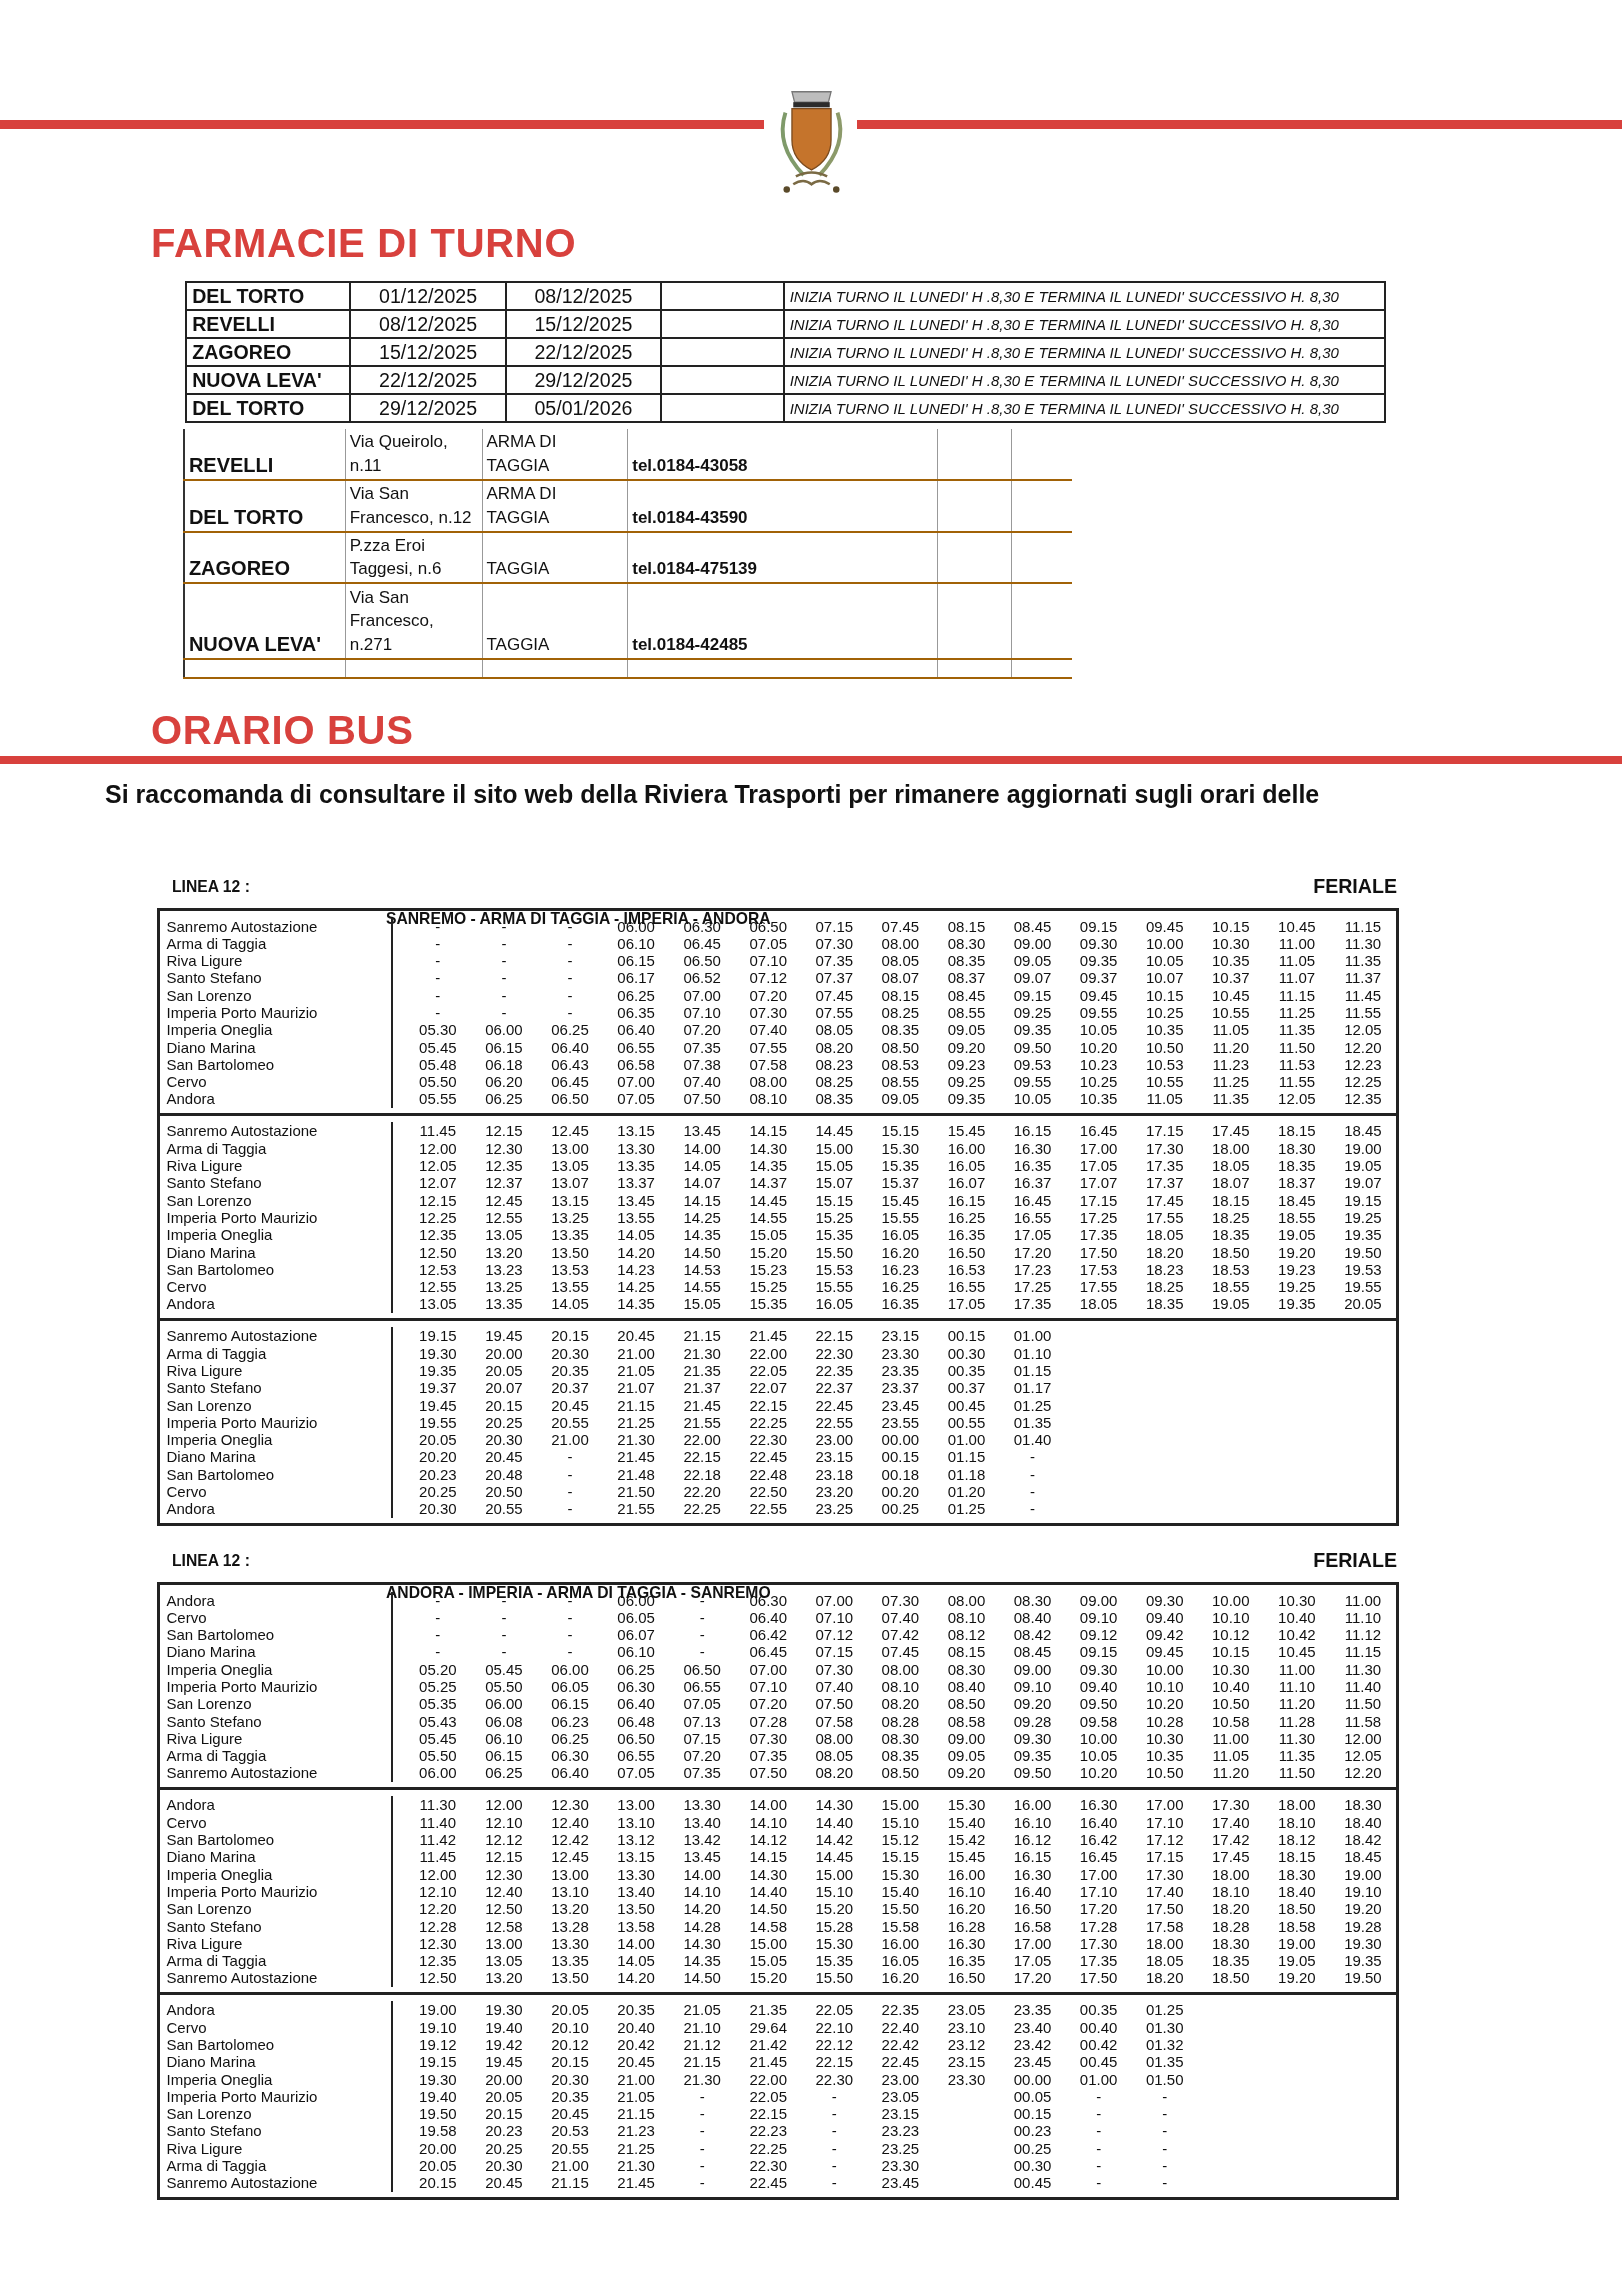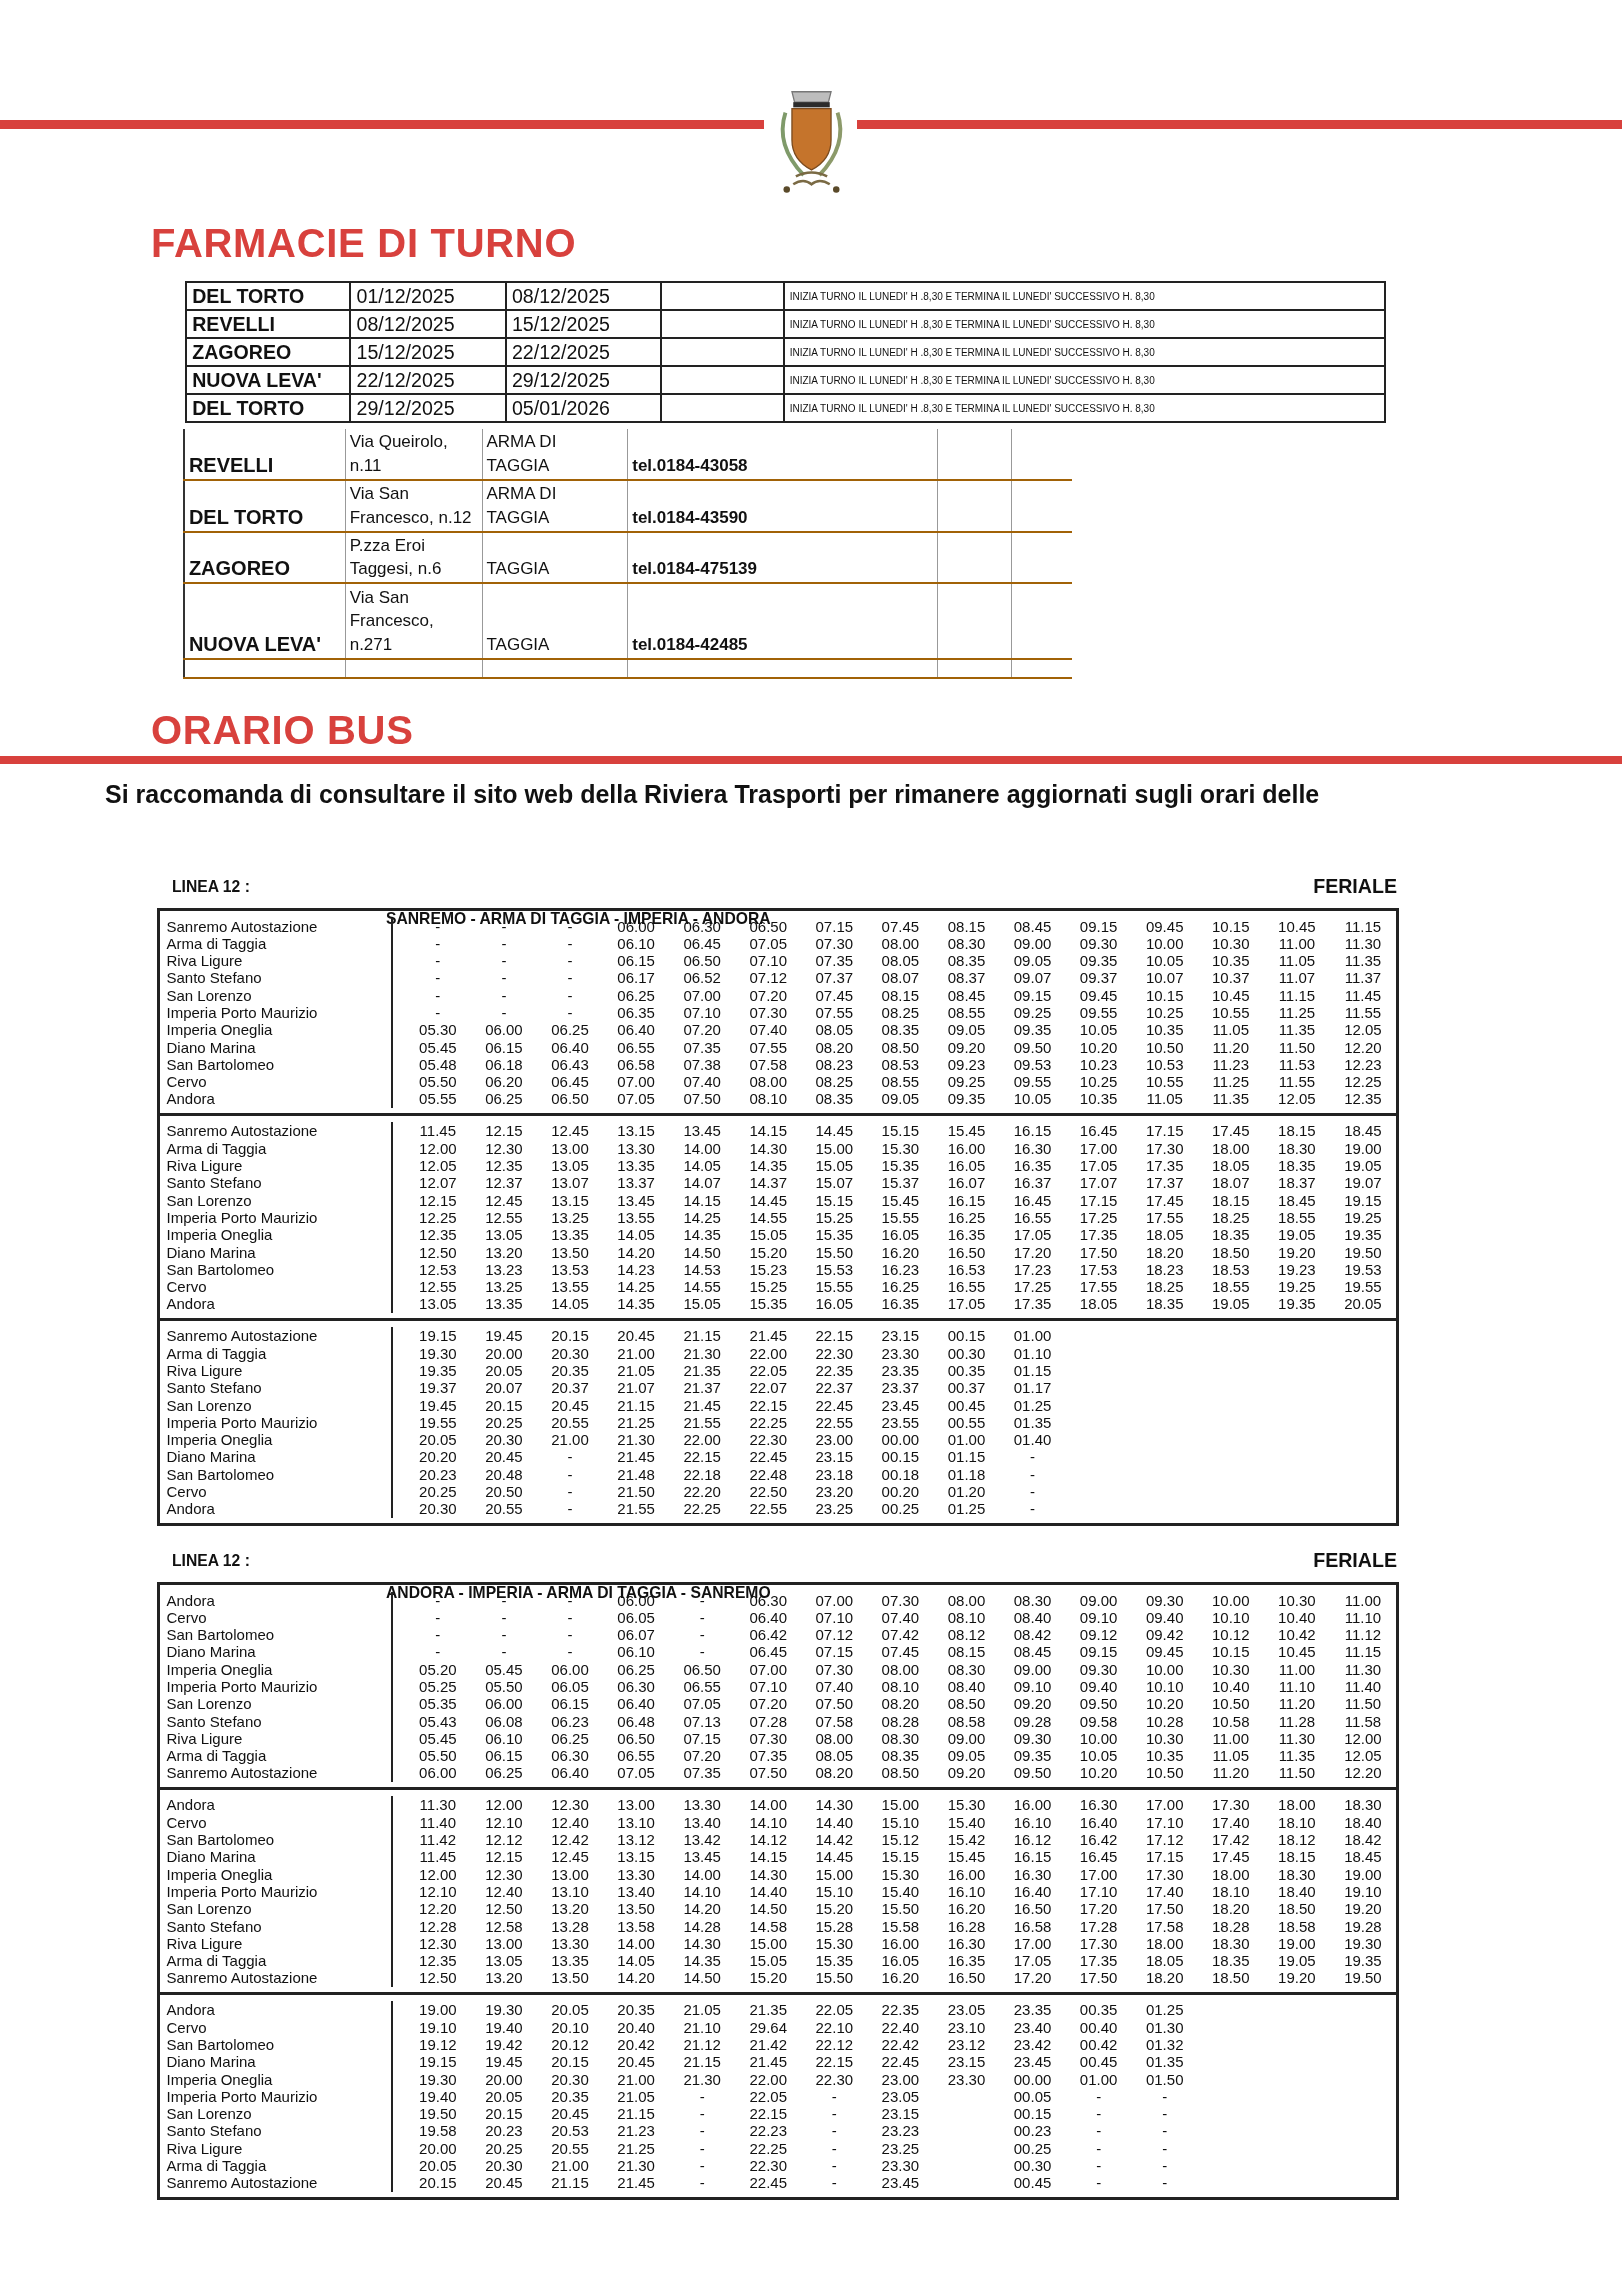--- a/index.html
+++ b/index.html
@@ -8,23 +8,23 @@
   .topbar.left { width: 764px; }
   .topbar.right { left: 857px; width: 766px; }
   .crest { position: absolute; left: 767px; top: 80px; width: 89px; height: 116px; }
   .section-title { position: absolute; left: 103px; font-family: "Liberation Sans", sans-serif; font-weight: 700; font-size: 40px; color: #d8413d; letter-spacing: 0.7px; margin-left: 48px; }
   .section-rule { position: absolute; left: 0; width: 1623px; height: 7.9px; background: #d8413d; }
 
   
   .turni { position: absolute; left: 185px; top: 281px; border-collapse: collapse; font-family: "Liberation Sans Narrow", "Liberation Sans", sans-serif; }
   .turni td { border: 2px solid #222; height: 26px; padding: 0 5.2px; font-size: 19.6px; white-space: nowrap; }
   .turni td.name { font-weight: 700; width: 152px; }
-  .turni td.date { width: 143px; text-align: left; }
+  .turni td.date { width: 143px; text-align: center; }
   .turni td.blank { width: 110px; }
-  .turni td.note { width: 589px; font-size: 10px; }
+  .turni td.note { width: 589px; font-size: 15px; font-style: italic; }
 
   .addr { position: absolute; left: 183px; top: 429px; border-collapse: collapse; font-family: "Liberation Sans", sans-serif; }
   .addr td { border-bottom: 2px solid #a16207; border-left: 1.3px solid #999; font-size: 17px; vertical-align: bottom; padding: 1.3px 3.9px; line-height: 23.6px; }
   .addr td.name { font-weight: 700; font-size: 20px; width: 152px; border-left: 2px solid #333; }
   .addr td.street { width: 128px; }
   .addr td.city { width: 137px; }
   .addr td.tel { font-weight: 700; width: 301px; }
   .addr td.e1 { width: 65px; }
   .addr td.e2 { width: 52px; }
 

